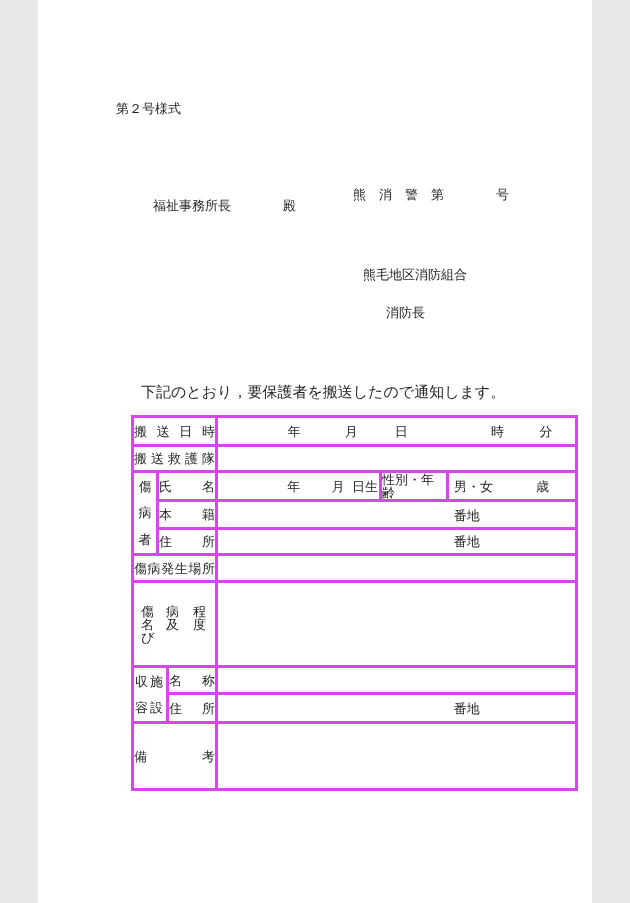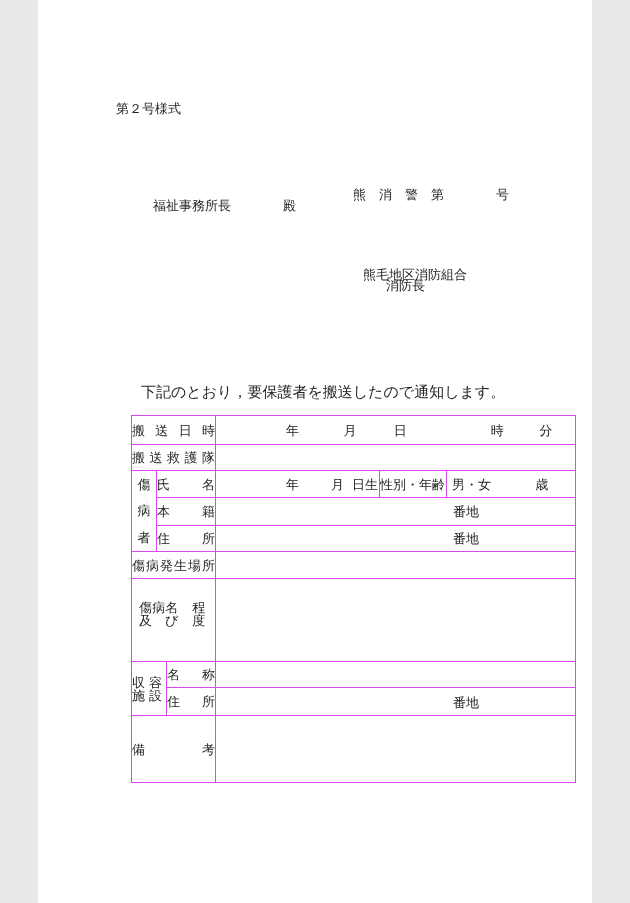--- a/index.html
+++ b/index.html
@@ -12,40 +12,40 @@
     font-family:Liberation Serif, serif;
     font-size:13px;
     line-height:1;
   }
   .abs { position:absolute; white-space:pre; }
   .form-number { left:78px; top:102px; }
   .ref-block { right:83px; top:132px; line-height:25px; }
   .ref-date { padding-right:13px; }
   .recipient { left:115px; top:199px; }
   .sender-org { left:325px; top:268px; }
-  .sender-title { left:348px; top:279px; }
+  .sender-title { left:348px; top:306px; }
   .doc-title { left:0; top:339px; width:630px; text-align:center;
                font-size:14px; letter-spacing:6.5px; white-space:pre; }
   .intro { left:103px; top:385px; font-size:15px; }
 
   table.ftable {
     position:absolute; left:93px; top:415px;
     width:444px; border-collapse:collapse; table-layout:fixed;
   }
   .ftable td {
-    border:1px solid #d946ef;
+    border:3px solid #d946ef;
     padding:0; font-size:13px; vertical-align:middle; overflow:hidden;
   }
   .jl { text-align:justify; text-align-last:justify; padding:0 7px; }
   .rel { position:relative; }
   .tok { position:absolute; top:50%; transform:translateY(-50%); white-space:nowrap; }
   .sexhdr { text-align:left; font-size:12.5px; letter-spacing:0; }
   .vstack { display:flex; flex-direction:column; justify-content:space-around;
             align-items:center; height:80px; }
-  .v2stack { display:flex; flex-direction:row; justify-content:space-around;
+  .v2stack { display:flex; flex-direction:column; justify-content:space-around;
              align-items:center; height:53px; letter-spacing:2px; }
   .illness-stack { display:flex; flex-direction:row; justify-content:space-between;
                    box-sizing:border-box; height:82px; padding:22px 0 10px; }
   .illness-stack .jl { display:block; }
   tr.r1 { height:29px; } tr.r2 { height:26px; } tr.r3 { height:27px; }
   tr.r4 { height:27px; } tr.r5 { height:26px; } tr.r6 { height:27px; }
   tr.r7 { height:82px; } tr.r8 { height:26px; } tr.r9 { height:27px; }
   tr.r10 { height:67px; }
 </style>
 </head>

